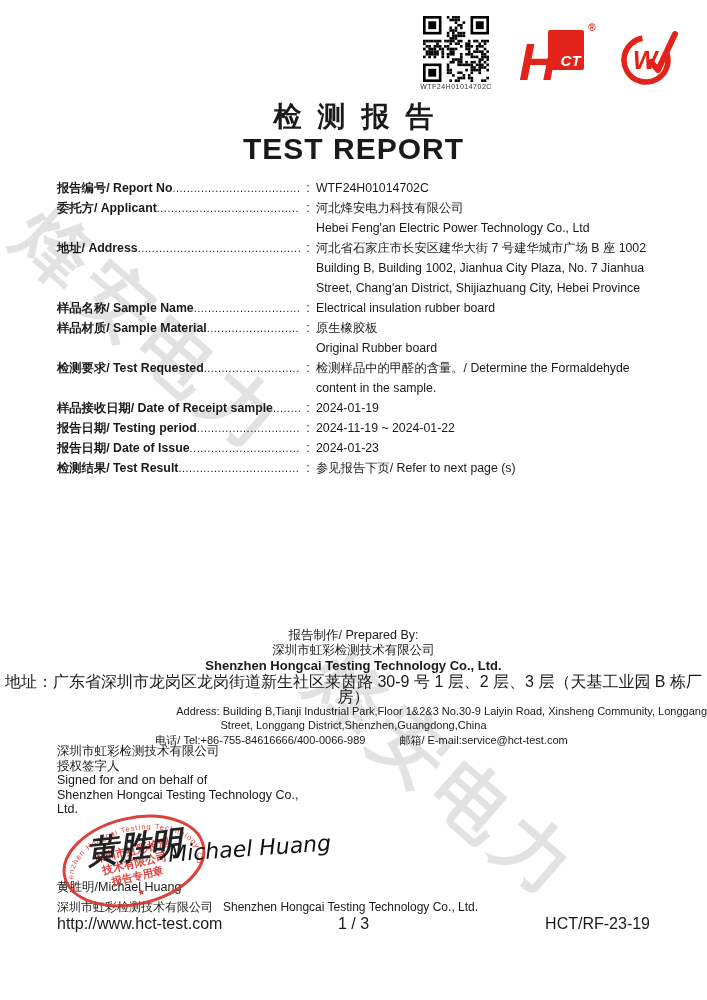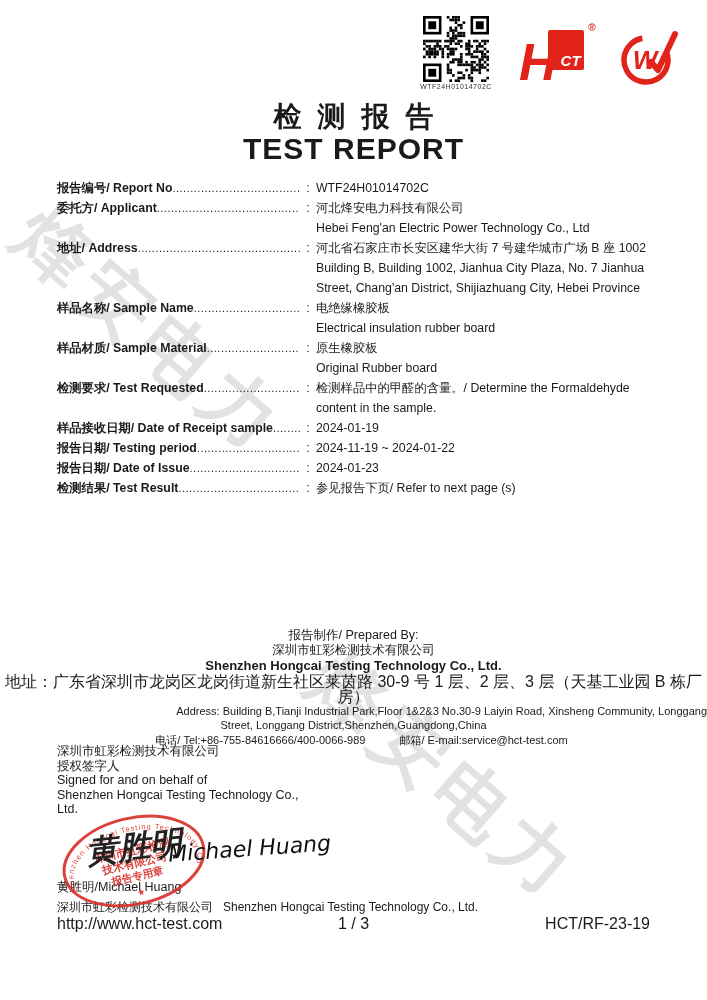--- a/index.html
+++ b/index.html
@@ -327,21 +327,20 @@
         </div>
       </div>
 
       <div class="frow">
         <div class="flabel">
           <span class="ltext">样品名称/ Sample Name</span>
           <span class="dots"></span>
         </div>
         <div class="colon">:</div>
         <div class="fvalues">
-          <div>电绝缘橡胶板</div>
           <div>Electrical insulation rubber board</div>
         </div>
       </div>
 
       <div class="frow">
         <div class="flabel">
           <span class="ltext">样品材质/ Sample Material</span>
           <span class="dots"></span>
         </div>
         <div class="colon">:</div>

